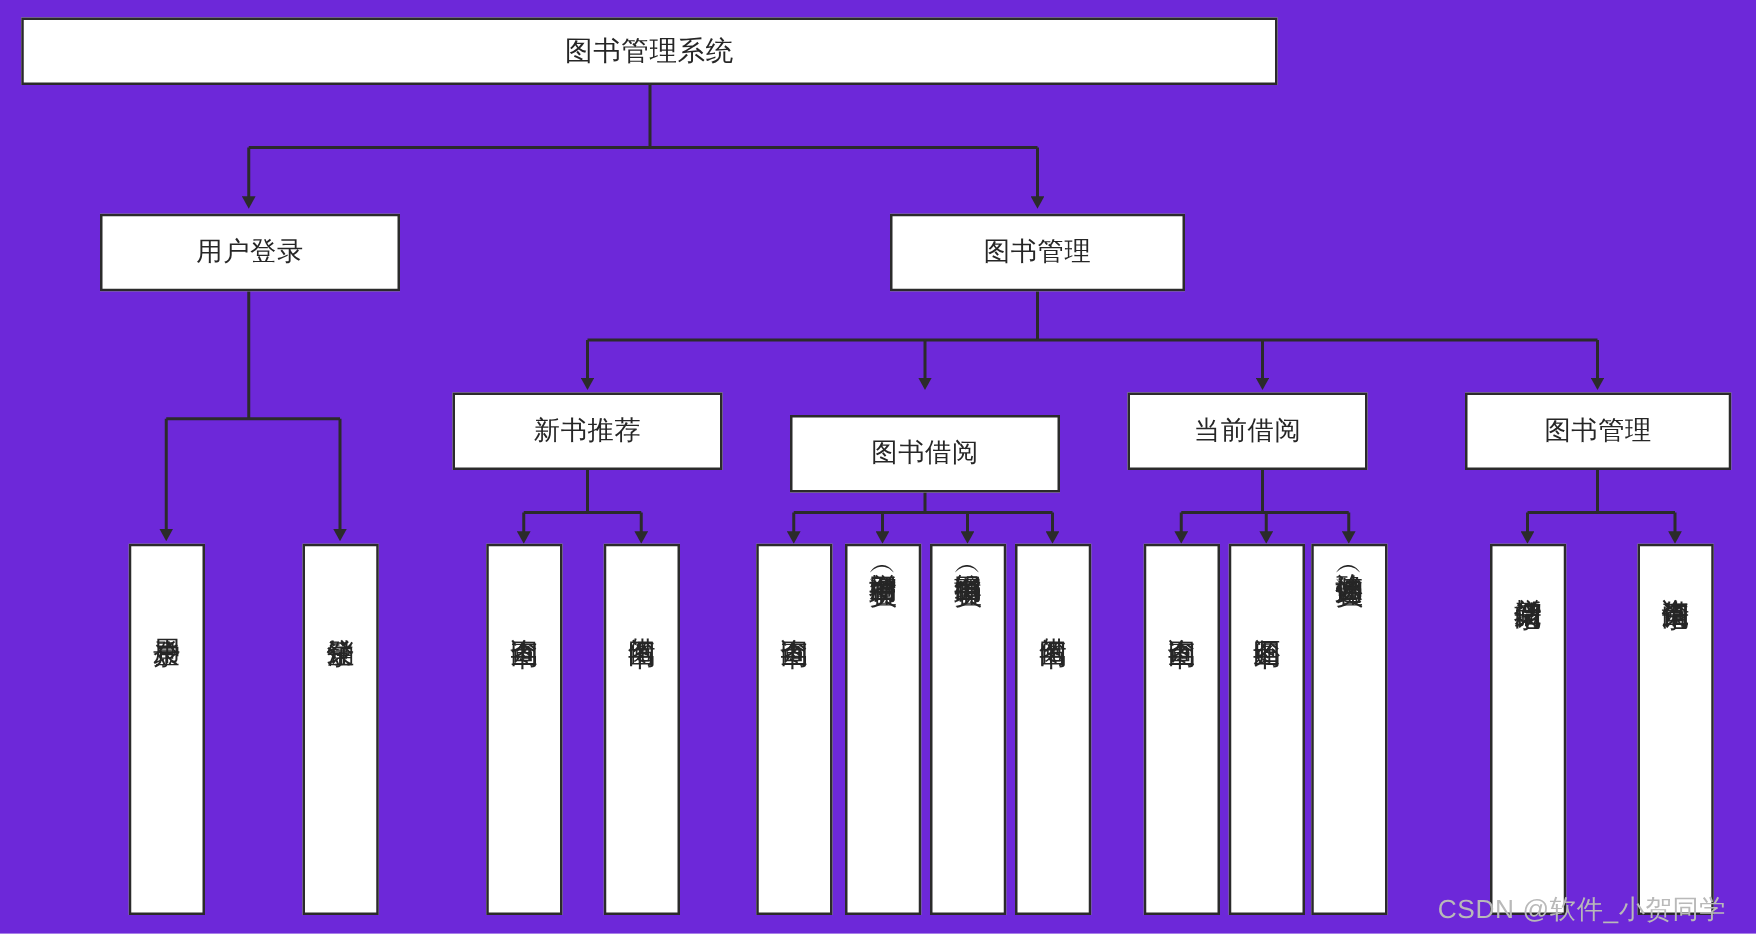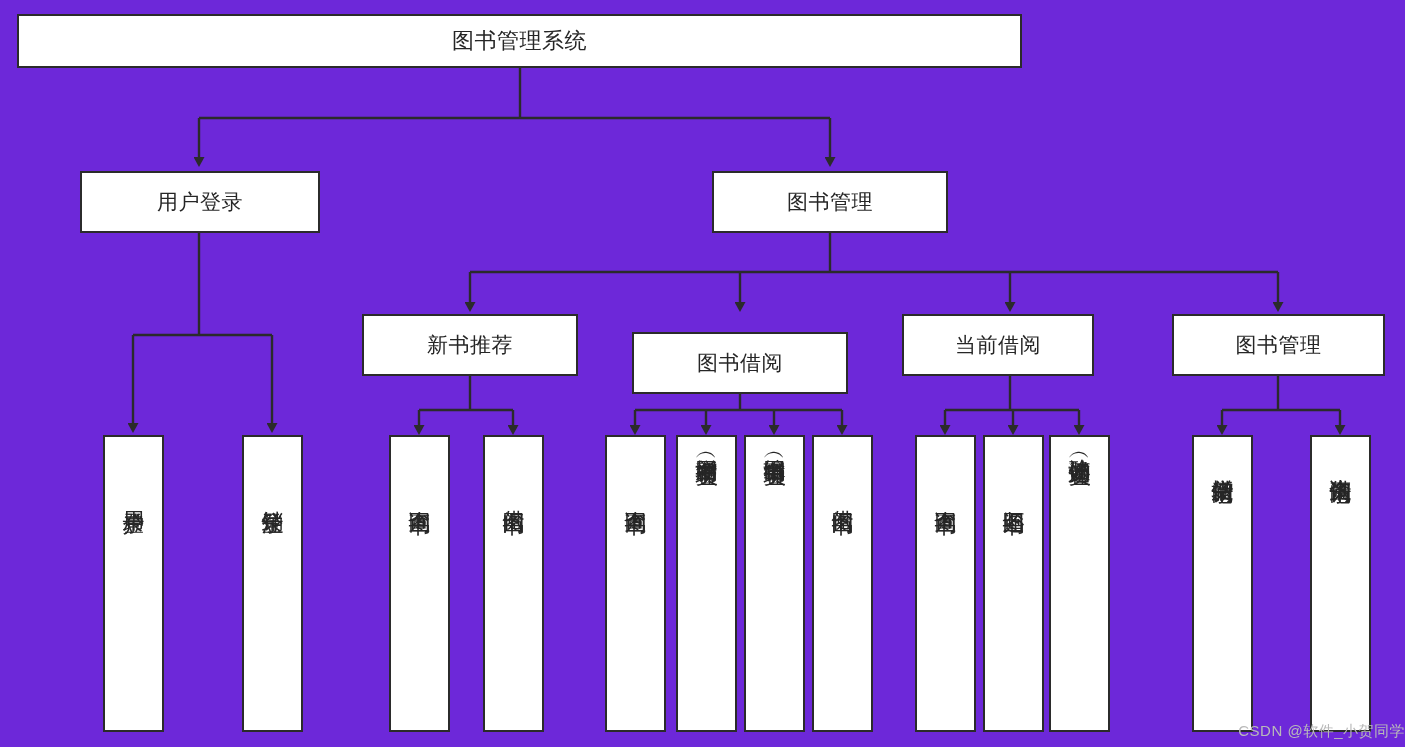--- a/index.html
+++ b/index.html
@@ -60,23 +60,23 @@
     display: block;
   }
   .vtext.pad {
     padding-top: 52px;
   }
   .vtext.pad3 {
     padding-top: 20px;
   }
   .watermark {
     position: absolute;
-    right: 0;
+    right: 24px;
     bottom: 6px;
-    font-size: 15px;
+    font-size: 21px;
     color: #b9b9b9;
     letter-spacing: 0.5px;
     z-index: 5;
     white-space: nowrap;
   }
 </style>
 </head>
 <body>
 
 <div id="canvas">

